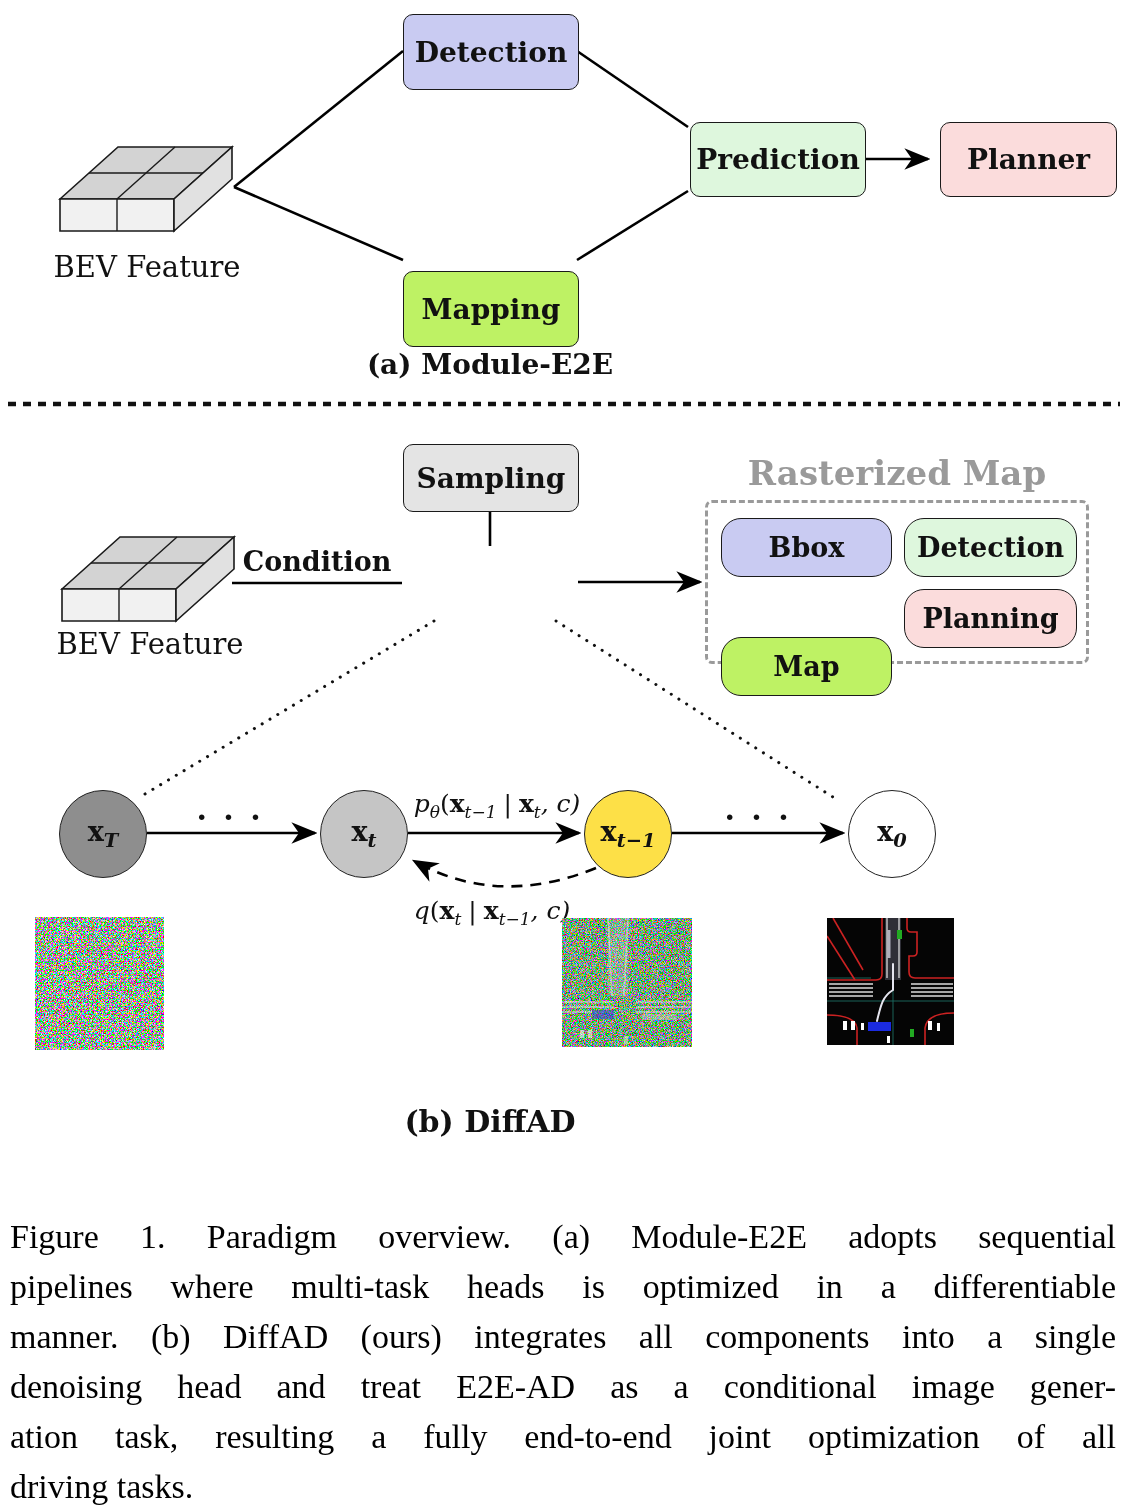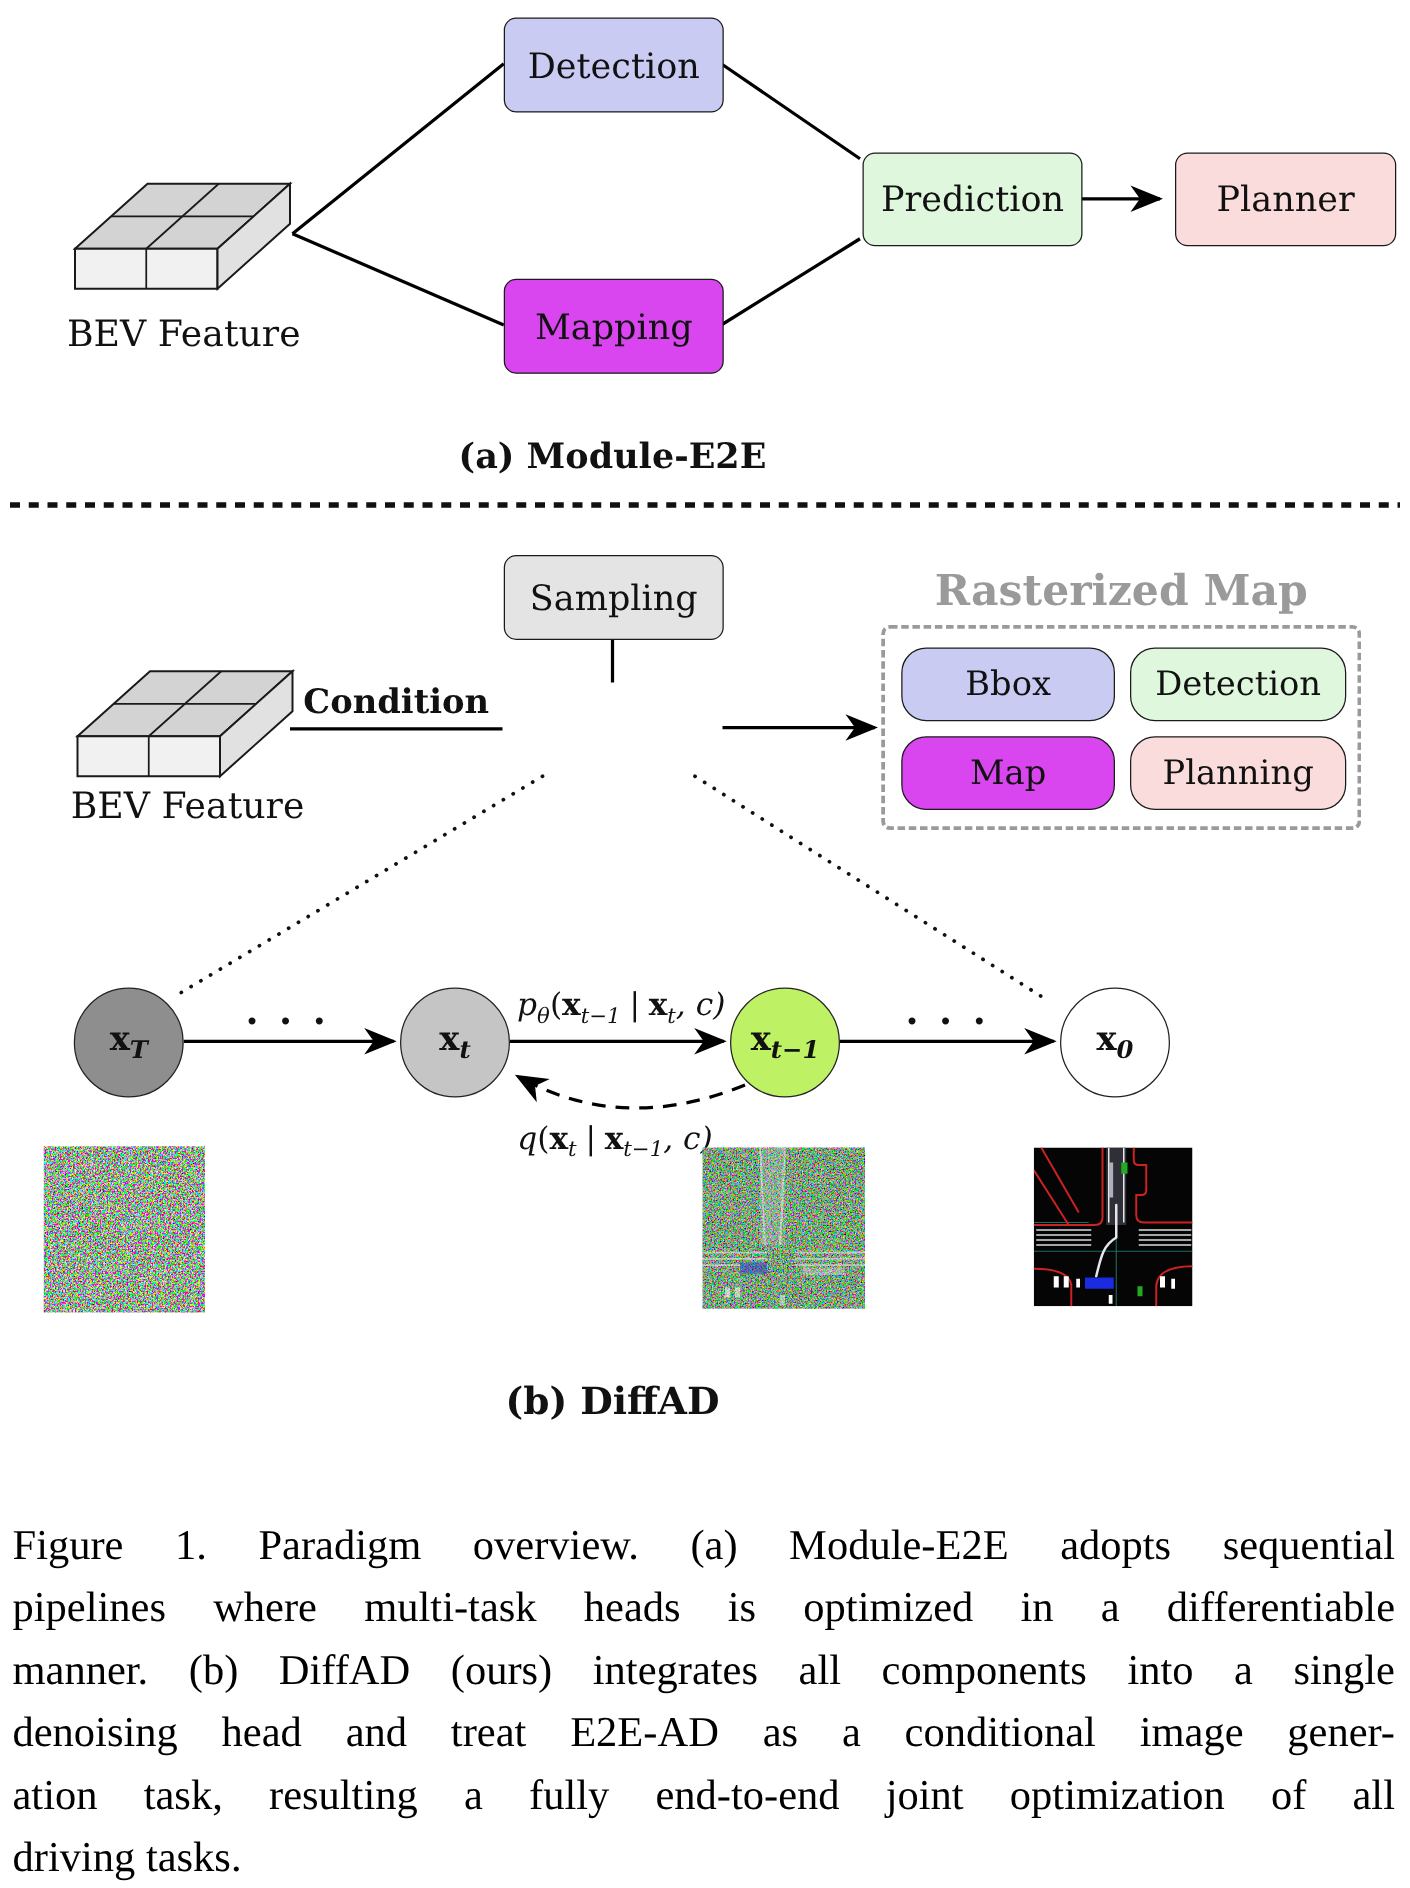--- a/index.html
+++ b/index.html
@@ -1,32 +1,32 @@
 <!DOCTYPE html>
 <html><head>
 <meta charset="utf-8">
 <style>
   html,body{margin:0;padding:0;background:#fff;}
   .page{position:relative;width:1128px;height:1510px;background:#fff;
         font-family:"DejaVu Serif",serif;overflow:hidden;color:#111;}
   .abs{position:absolute;}
   .node{position:absolute;display:flex;align-items:center;justify-content:center;
-        border:1.6px solid #1a1a1a;border-radius:10px;font-weight:normal;font-size:28px;}
-  .purple{background:#C9CBF2;} .cyan{background:#d946ef;} .green{background:#DEF7DD;}
+        border:1.6px solid #1a1a1a;border-radius:10px;font-weight:bold;font-size:28px;}
+  .purple{background:#C9CBF2;} .cyan{background:#bef264;margin-top:48px;} .green{background:#DEF7DD;}
   .pink{background:#FBDCDC;}  .gray{background:#E4E4E4;}  .whitebg{background:#FFFFFF;}
   .thick{border-width:3px;border-radius:14px;}
   .small-node{font-size:27px;border-radius:20px;border-width:1.4px;}
   .dashed-box{position:absolute;border:3px dashed #9A9A9A;border-radius:7px;}
   .title-gray{position:absolute;color:#9A9A9A;font-weight:bold;font-size:34px;text-align:center;}
   .panel-label{position:absolute;font-weight:bold;font-size:28px;text-align:center;}
   .bev-label{position:absolute;font-weight:normal;font-size:29px;text-align:center;}
   .cond-label{position:absolute;font-weight:bold;font-size:27px;text-align:center;}
   .circle{position:absolute;width:86px;height:86px;border-radius:50%;border:1.6px solid #222;
           display:flex;align-items:center;justify-content:center;font-size:27px;font-weight:bold;}
-  .c-dark{background:#8E8E8E;} .c-mid{background:#C5C5C5;} .c-light{background:#bef264;justify-content:center;} .c-white{background:#FFFFFF;}
+  .c-dark{background:#8E8E8E;} .c-mid{background:#C5C5C5;} .c-light{background:#fde047;justify-content:center;} .c-white{background:#FFFFFF;}
   .circle sub{font-size:0.72em;font-style:italic;}
   .dots{position:absolute;font-size:30px;font-weight:bold;letter-spacing:3px;text-align:center;}
   .math{position:absolute;font-size:25px;text-align:center;white-space:nowrap;}
   .math i{font-style:italic;}
   .math b{font-style:normal;font-weight:bold;}
   .math sub{font-size:0.68em;font-style:italic;}
   .math .bar{padding:0 7px;}
   .caption{position:absolute;left:10px;top:1212px;width:1106px;
            font-family:"Liberation Serif",serif;font-size:34px;line-height:50px;color:#000;}
   .cap-line{text-align:justify;text-align-last:justify;}

